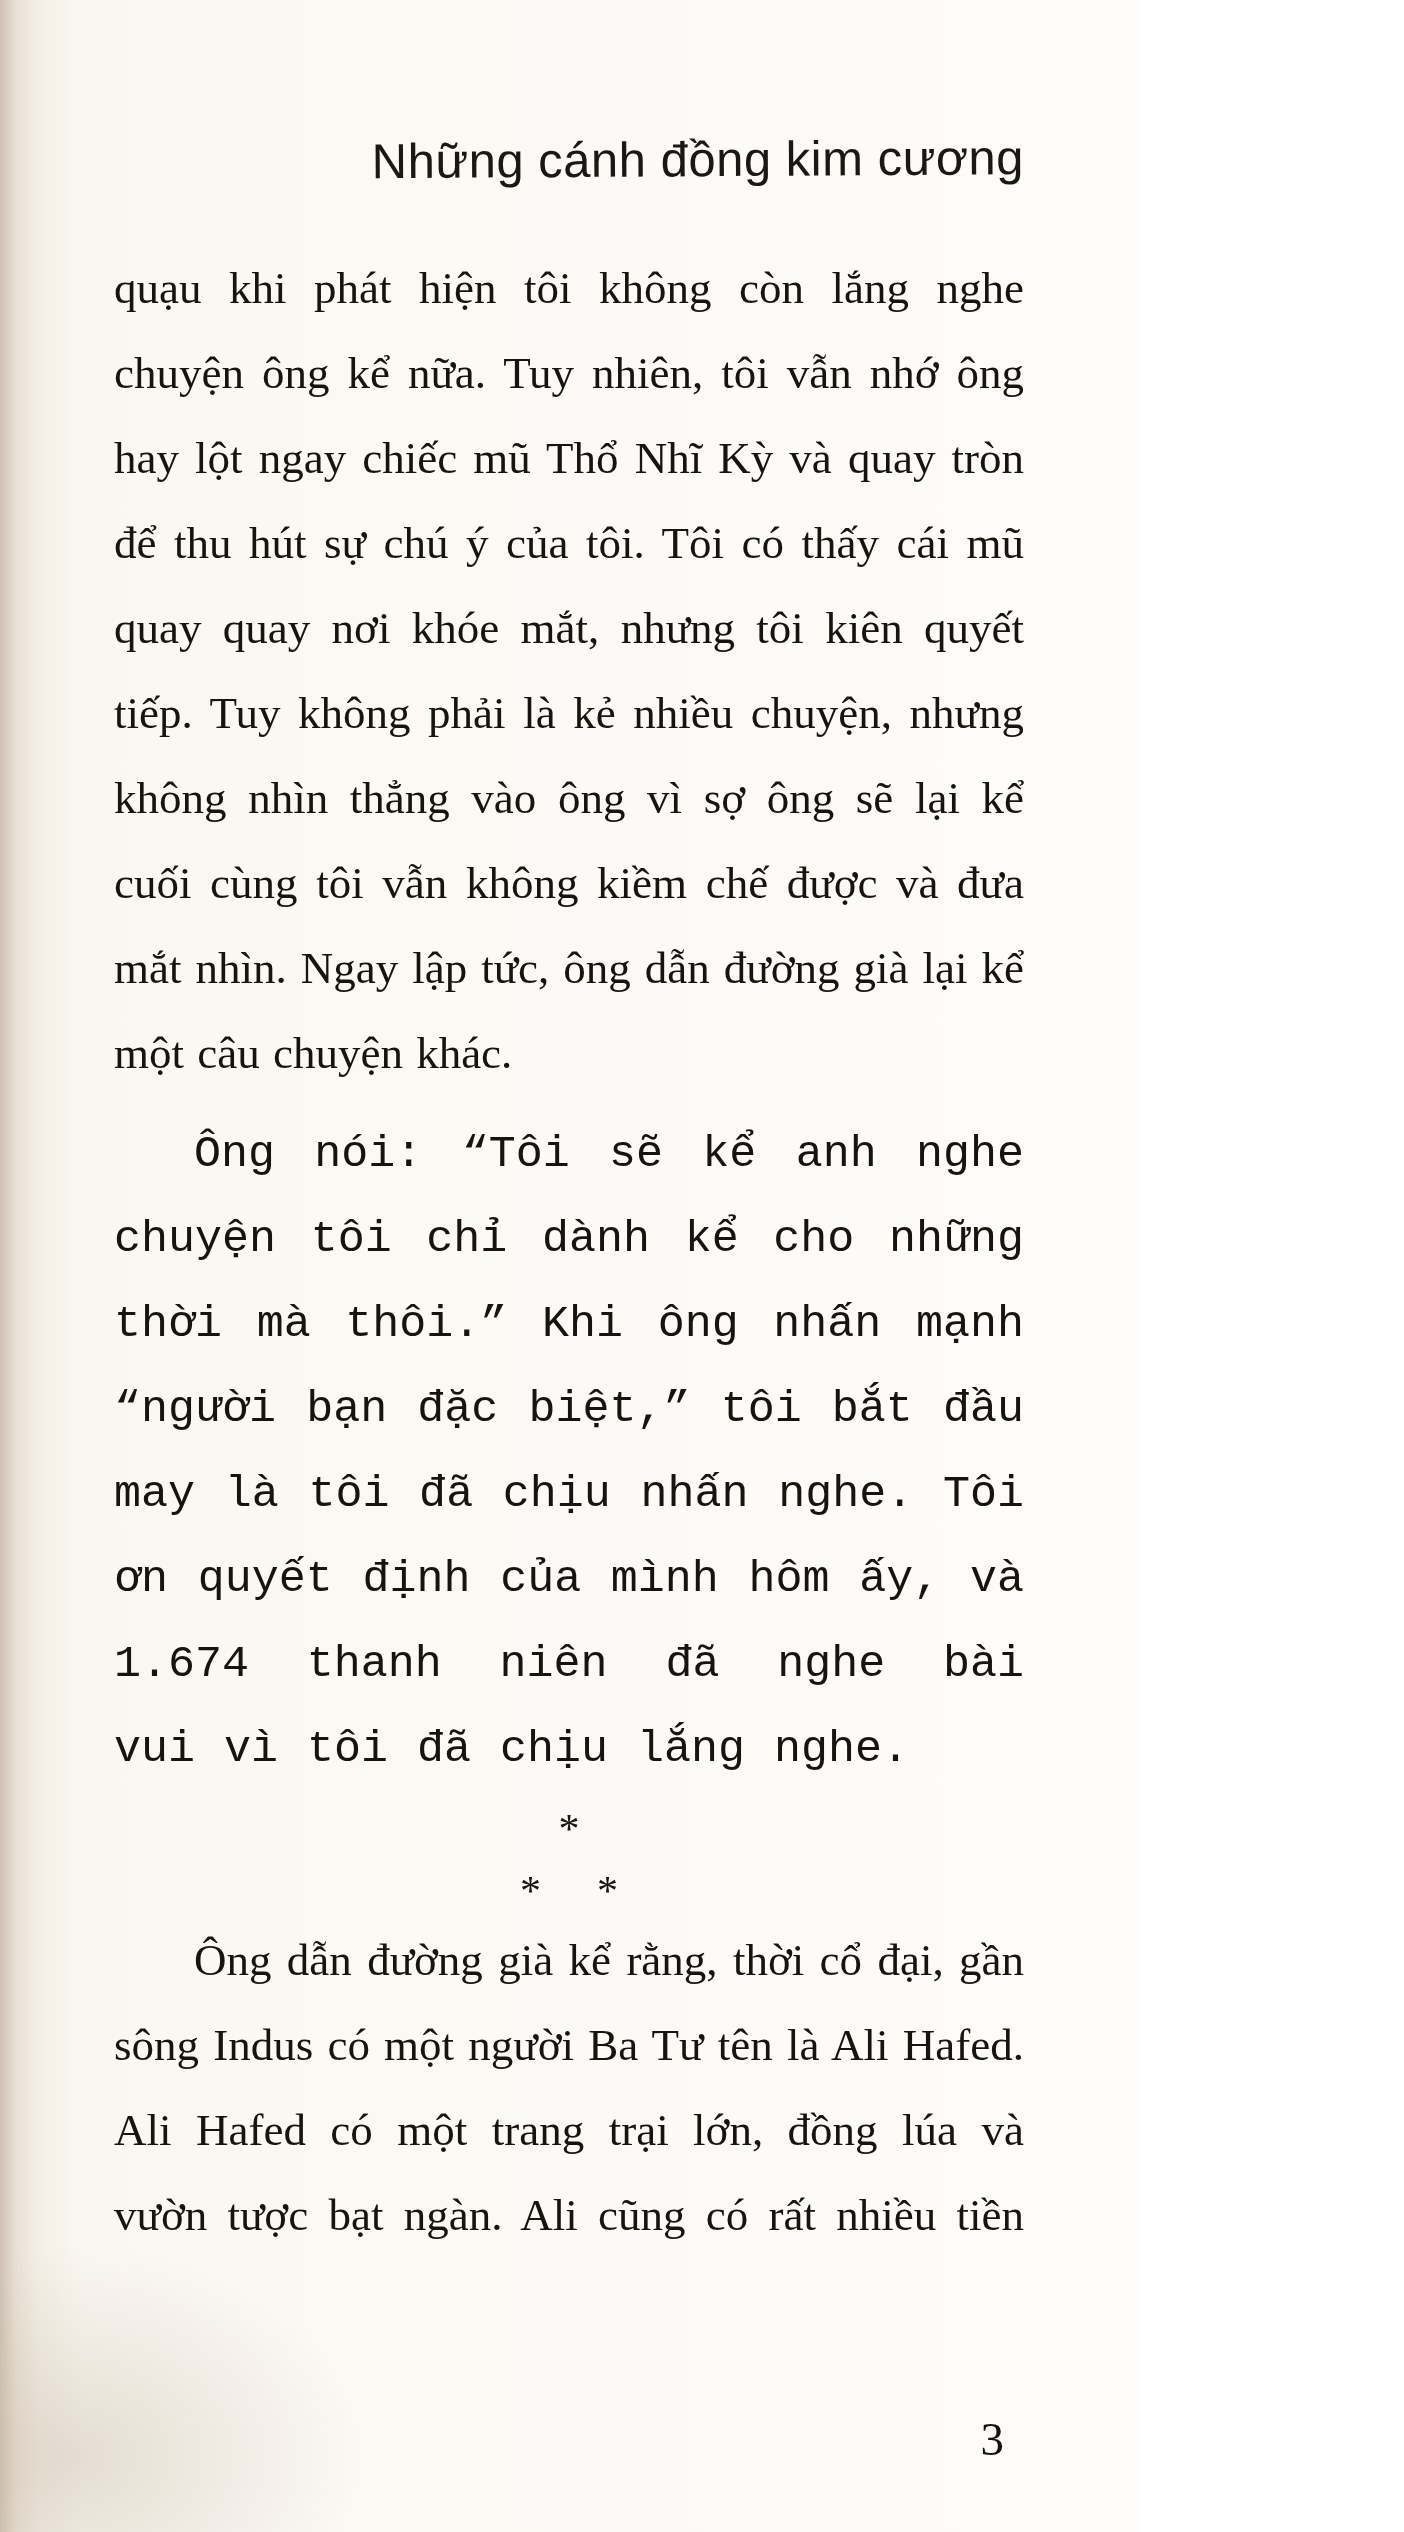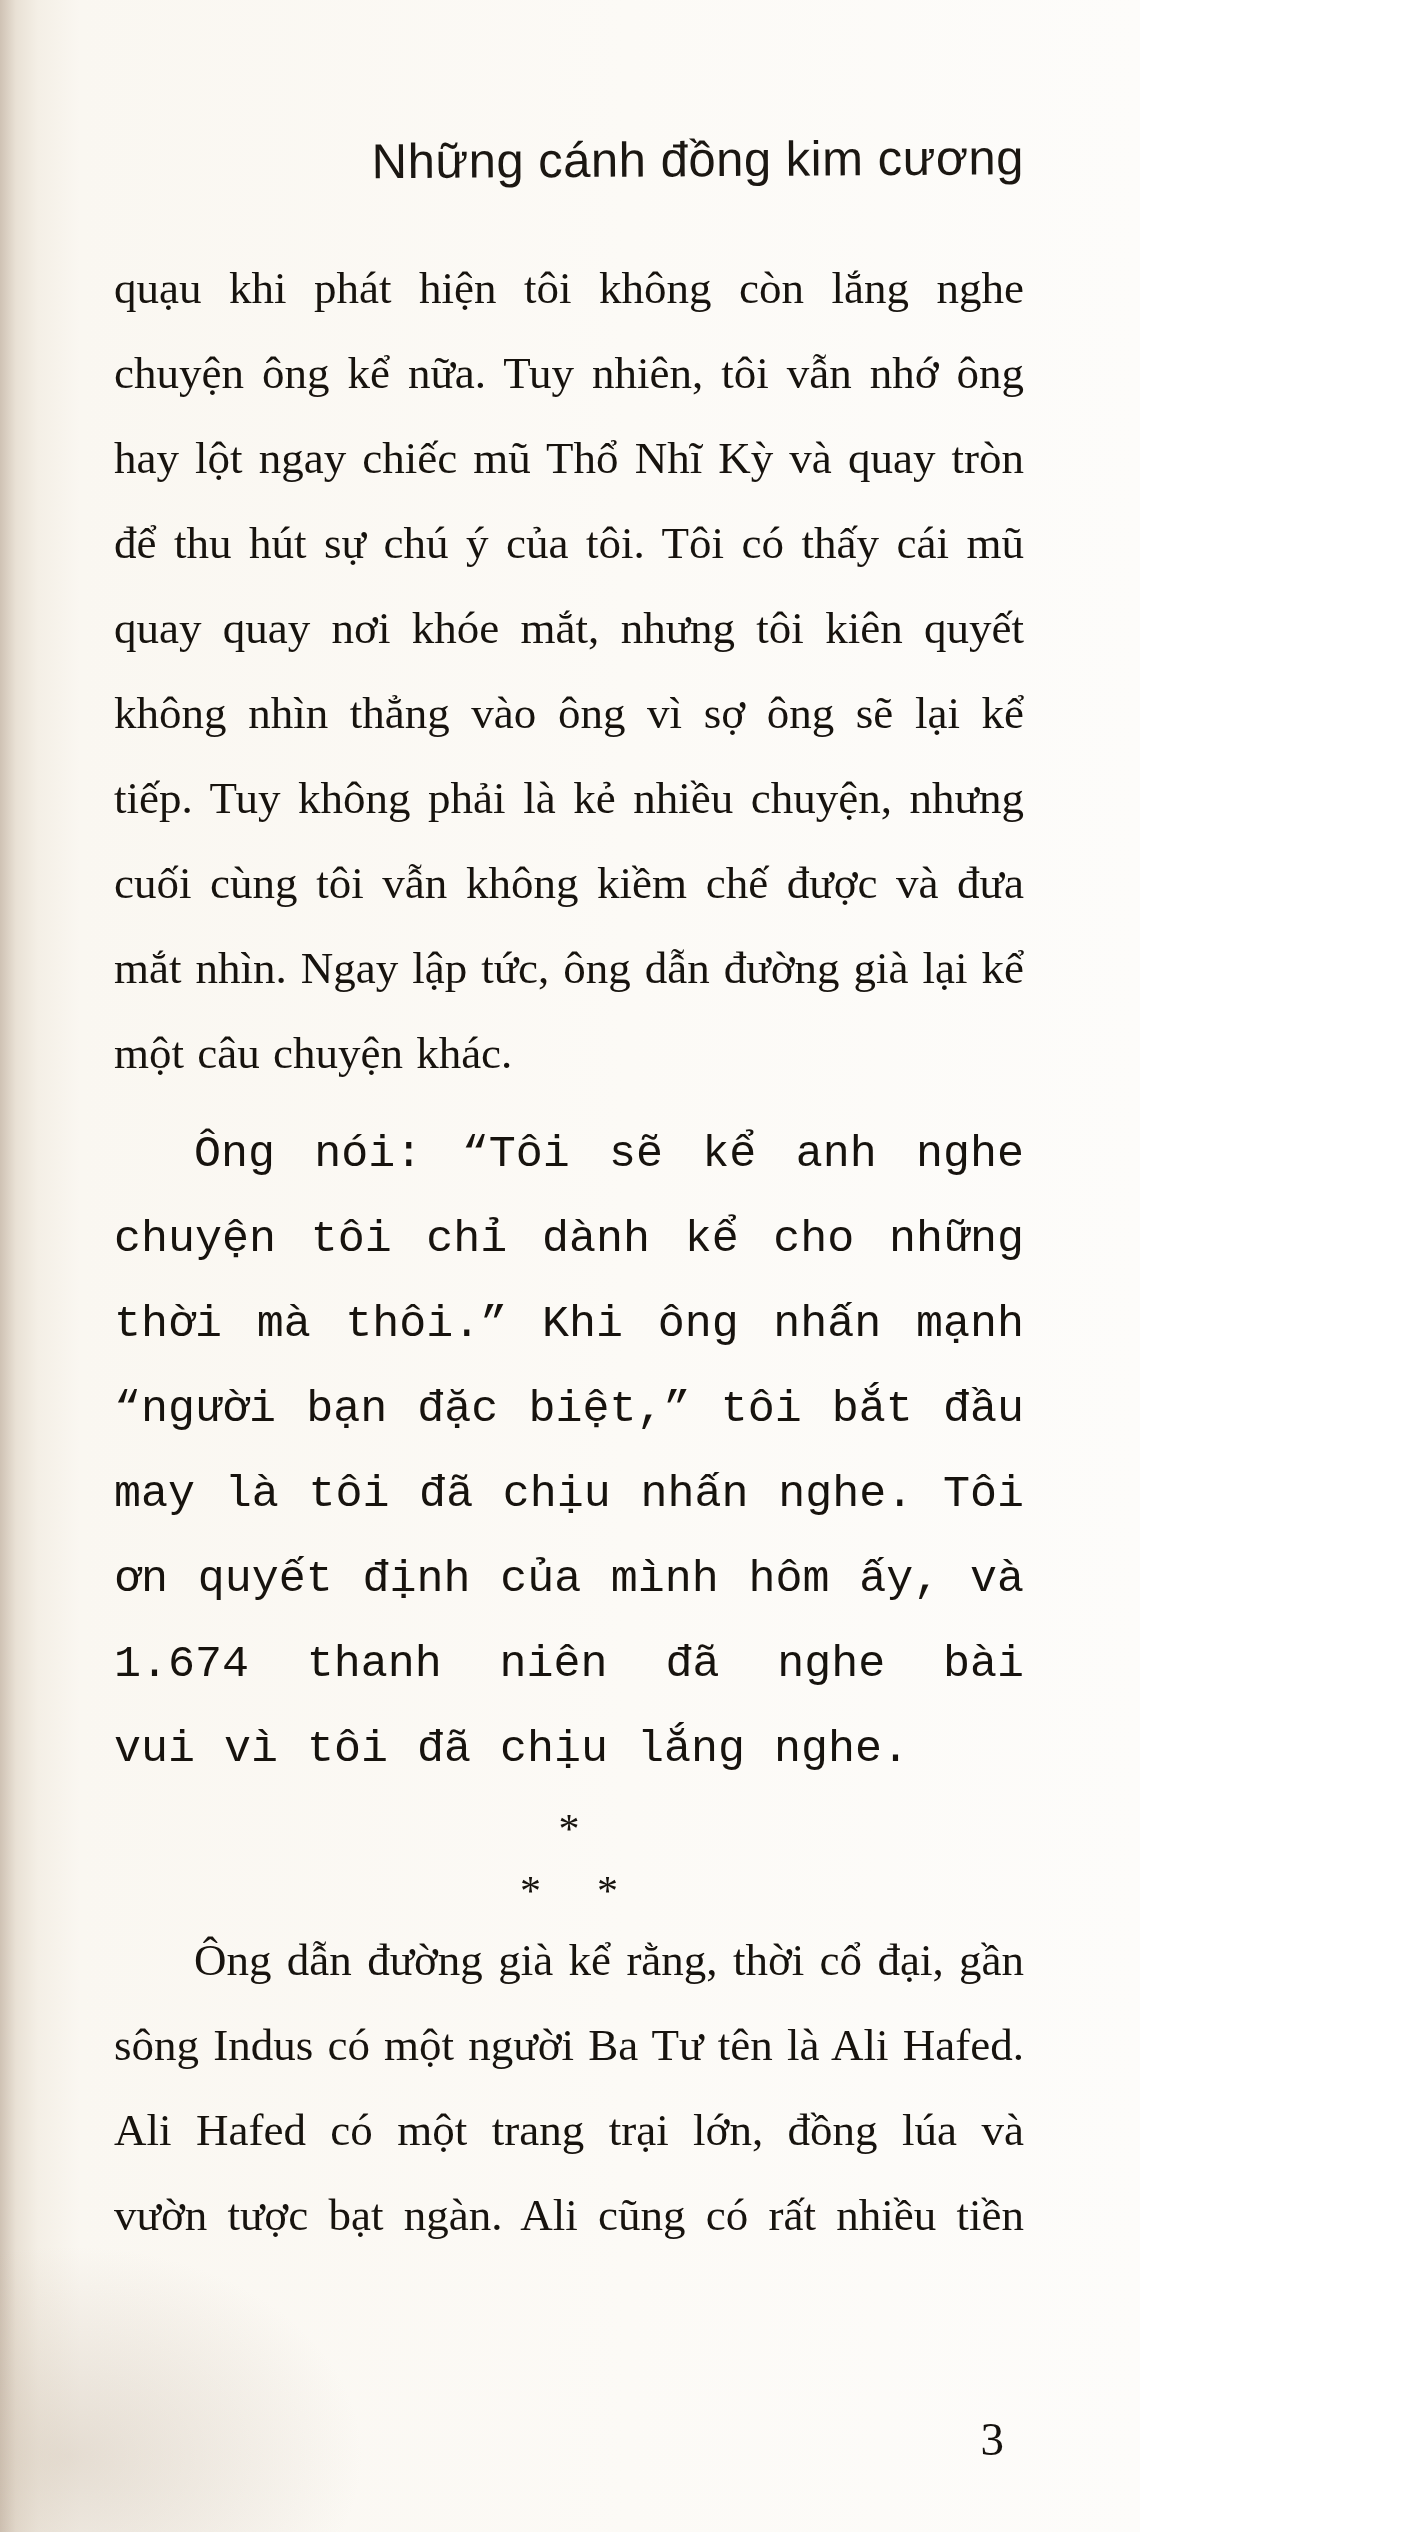--- a/index.html
+++ b/index.html
@@ -95,22 +95,22 @@
     <div class="running-header">Những cánh đồng kim cương</div>
 
     <div class="body-text">
 
       <div class="para">
         <div class="line">quạu khi phát hiện tôi không còn lắng nghe</div>
         <div class="line">chuyện ông kể nữa. Tuy nhiên, tôi vẫn nhớ ông</div>
         <div class="line">hay lột ngay chiếc mũ Thổ Nhĩ Kỳ và quay tròn</div>
         <div class="line">để thu hút sự chú ý của tôi. Tôi có thấy cái mũ</div>
         <div class="line">quay quay nơi khóe mắt, nhưng tôi kiên quyết</div>
+        <div class="line">tiếp. Tuy không phải là kẻ nhiều chuyện, nhưng</div>
         <div class="line">không nhìn thẳng vào ông vì sợ ông sẽ lại kể</div>
-        <div class="line">tiếp. Tuy không phải là kẻ nhiều chuyện, nhưng</div>
         <div class="line">cuối cùng tôi vẫn không kiềm chế được và đưa</div>
         <div class="line">mắt nhìn. Ngay lập tức, ông dẫn đường già lại kể</div>
         <div class="line last">một câu chuyện khác.</div>
       </div>
 
       <div class="para">
         <div class="line first-indent">Ông nói: “Tôi sẽ kể anh nghe một câu</div>
         <div class="line">chuyện tôi chỉ dành kể cho những người bạn đặc</div>
         <div class="line">thời mà thôi.” Khi ông nhấn mạnh mấy chữ</div>
         <div class="line">“người bạn đặc biệt,” tôi bắt đầu nghe—và rất</div>

